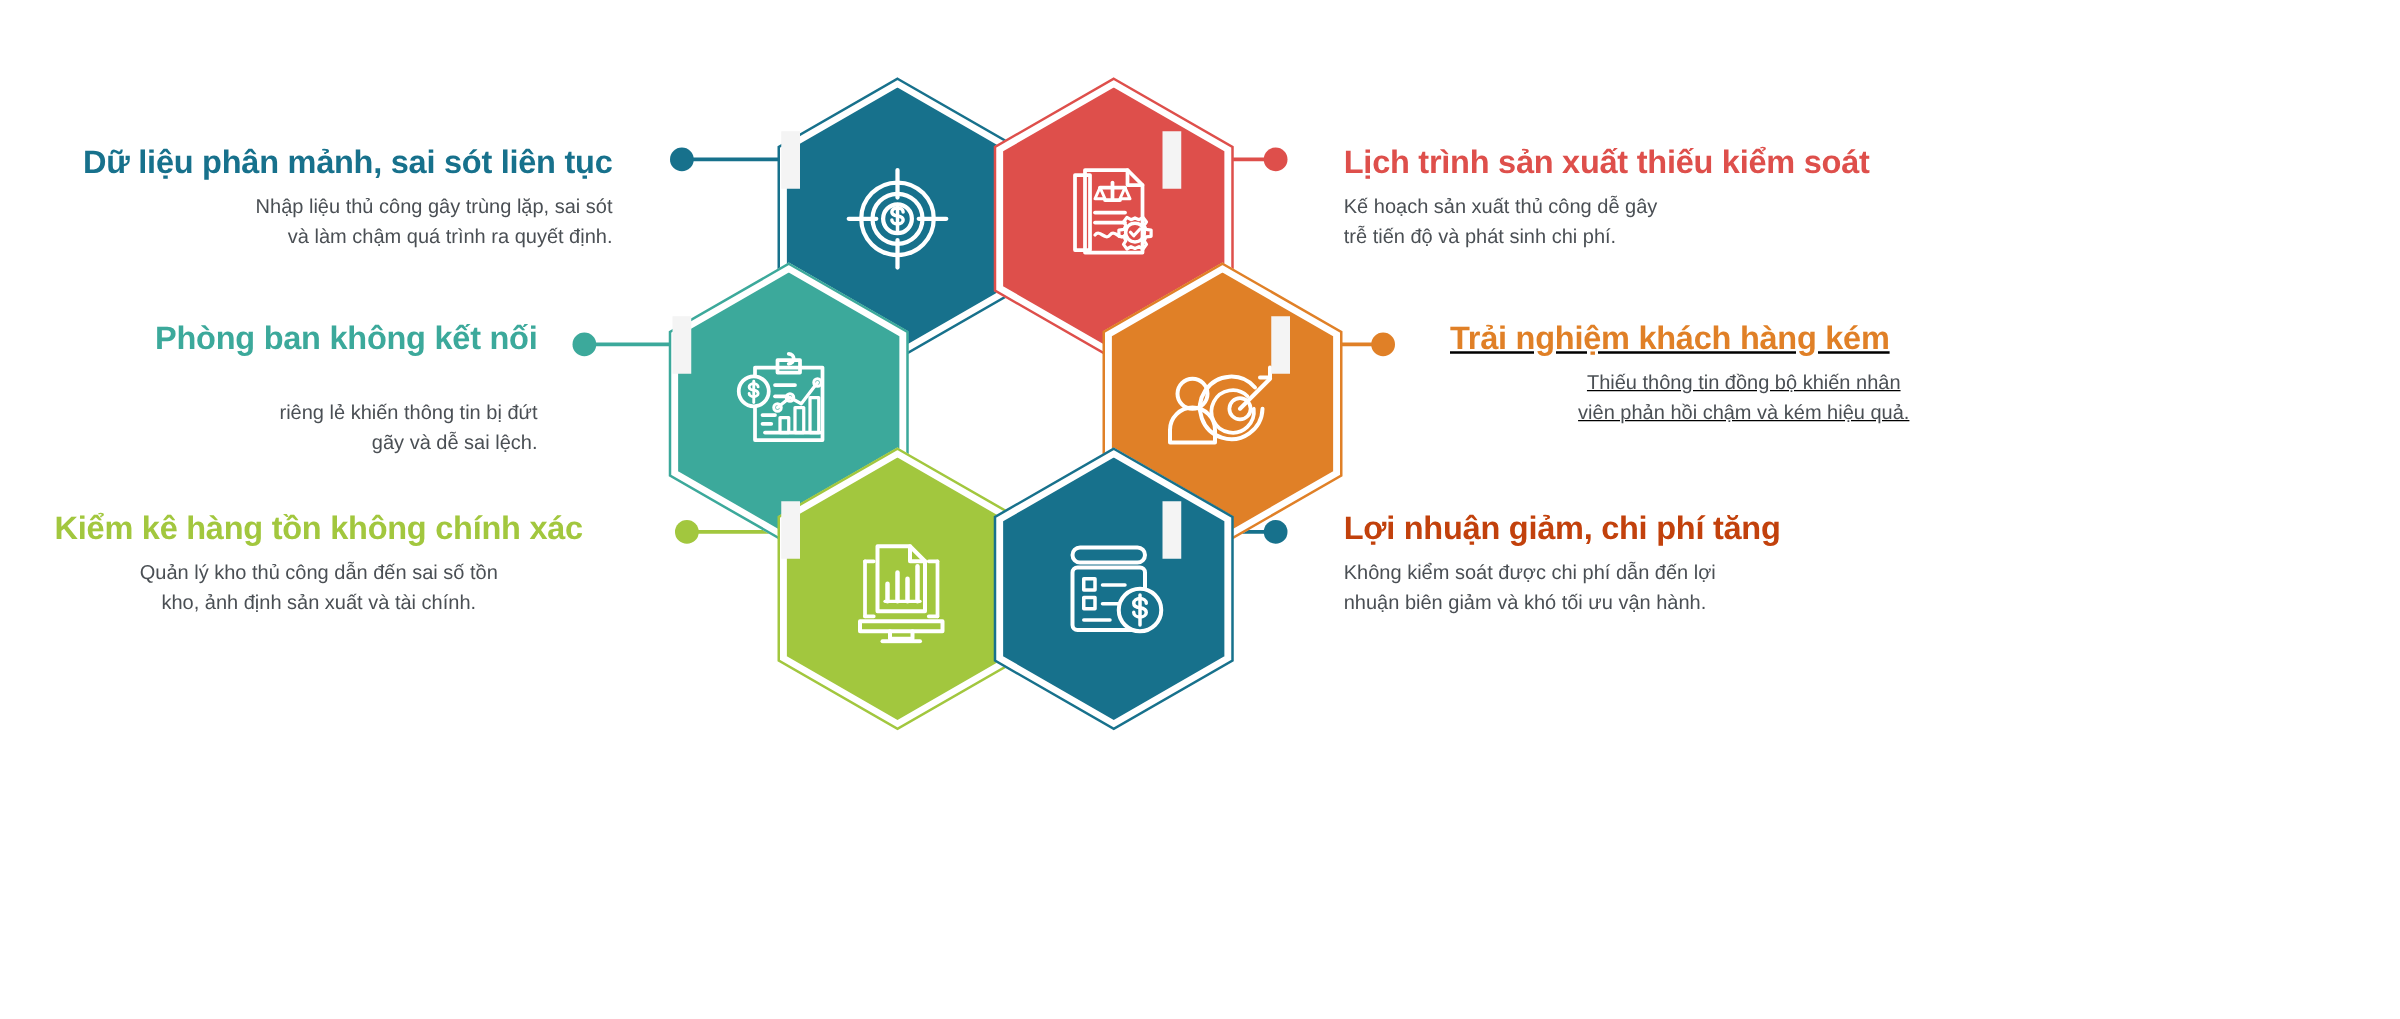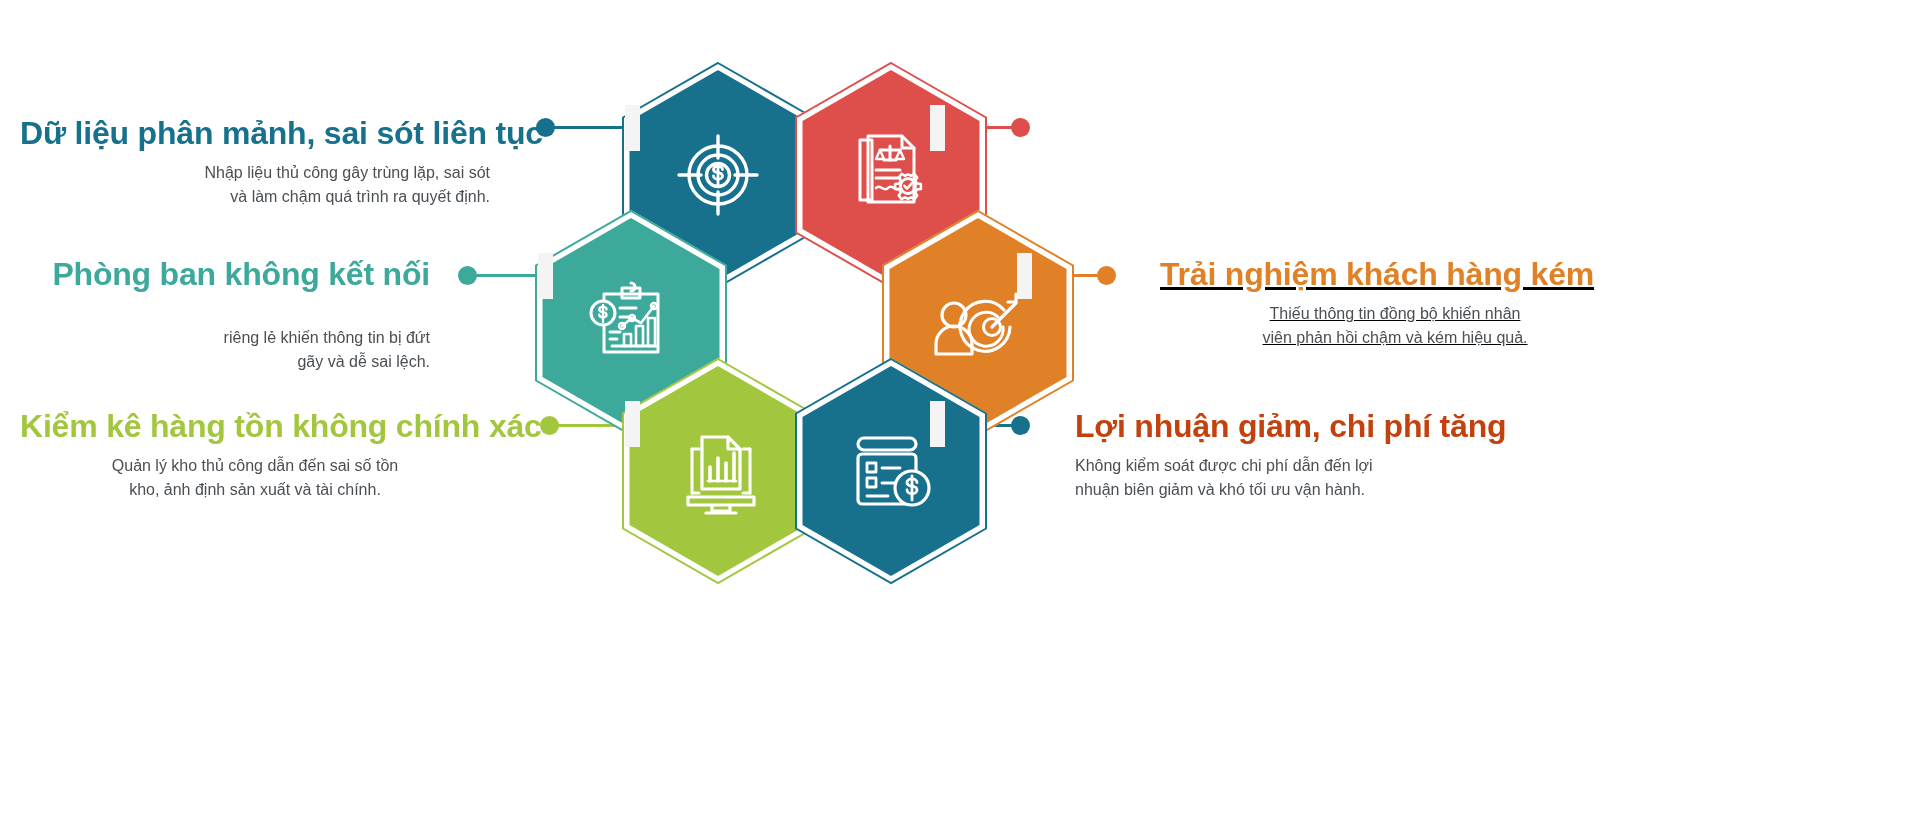--- a/index.html
+++ b/index.html
@@ -11,21 +11,21 @@
     overflow:hidden;
     position:relative;
   }
   #stage{position:relative;width:1920px;height:815px;}
 
   
   .txt{position:absolute;width:470px;}
   .txt.left{text-align:right;}
   .txt.right{text-align:left;}
   .txt .title{
-    font-size:32px;font-weight:bold;line-height:1.25;
+    font-size:26px;font-weight:bold;line-height:1.25;
     margin:0 0 8px 0;letter-spacing:-0.2px;white-space:nowrap;
   }
   .txt .body{
     font-size:16px;line-height:1.50;color:#4a4f54;margin:0;font-weight:400;
   }
 
   
   .hexwrap{position:absolute;width:196px;height:226px;}
   .hexsvg{position:absolute;left:0;top:0;width:196px;height:226px;overflow:visible;}
   .hexicon{
@@ -212,20 +212,27 @@
   <div class="notch" style="left:930px;top:401px;"></div>
 
   <div class="txt left" style="left:20px;top:113px;">
     <p class="title" style="color:#17718C;">Dữ liệu phân mảnh, sai sót liên tục</p>
     <p class="body">
       <span>Nhập liệu thủ công gây trùng lặp, sai sót</span><br>
       <span>và làm chậm quá trình ra quyết định.</span>
     </p>
   </div>
 
+  <div class="txt right" style="left:1075px;top:113px;">
+    <p class="title" style="color:#DE4F4B;">Lịch trình sản xuất thiếu kiểm soát</p>
+    <p class="body">
+      <span>Kế hoạch sản xuất thủ công dễ gây</span><br>
+      <span>trễ tiến độ và phát sinh chi phí.</span>
+    </p>
+  </div>
 
   <div class="txt left" style="left:-40px;top:254px;">
     <p class="title" style="color:#3CA99B;">Phòng ban không kết nối</p>
     <p class="body">
       <br>
       <span>riêng lẻ khiến thông tin bị đứt</span><br>
       <span>gãy và dễ sai lệch.</span>
     </p>
   </div>
 

